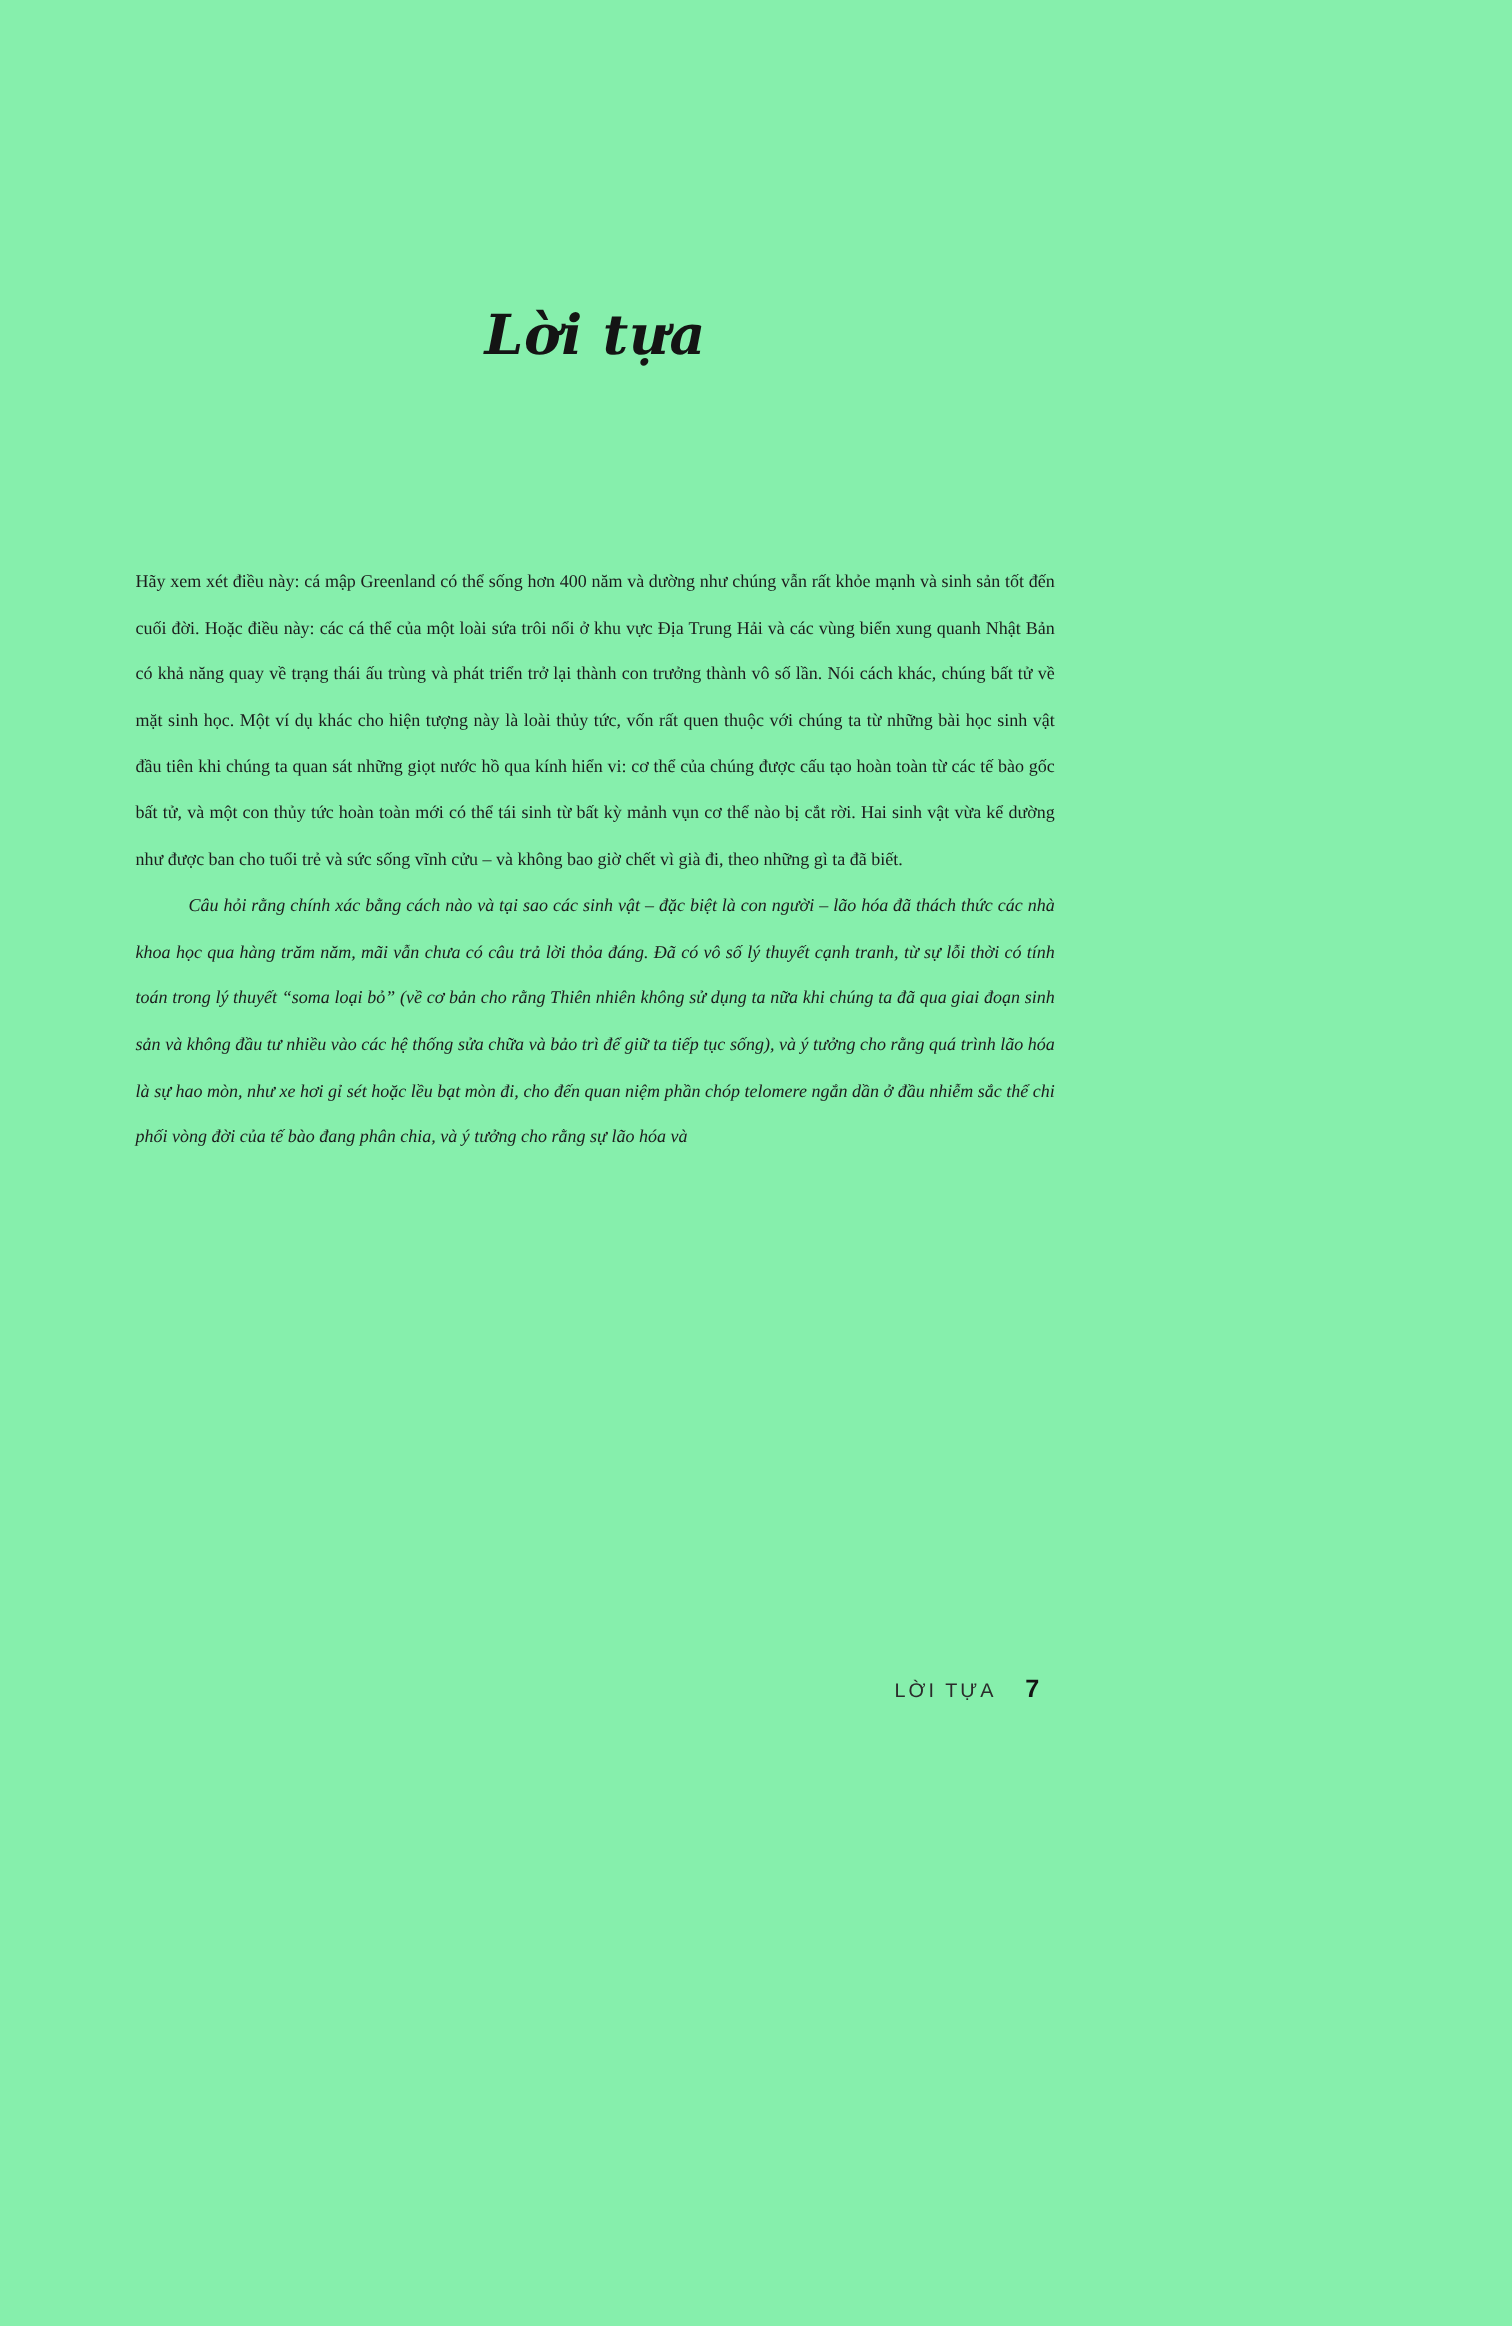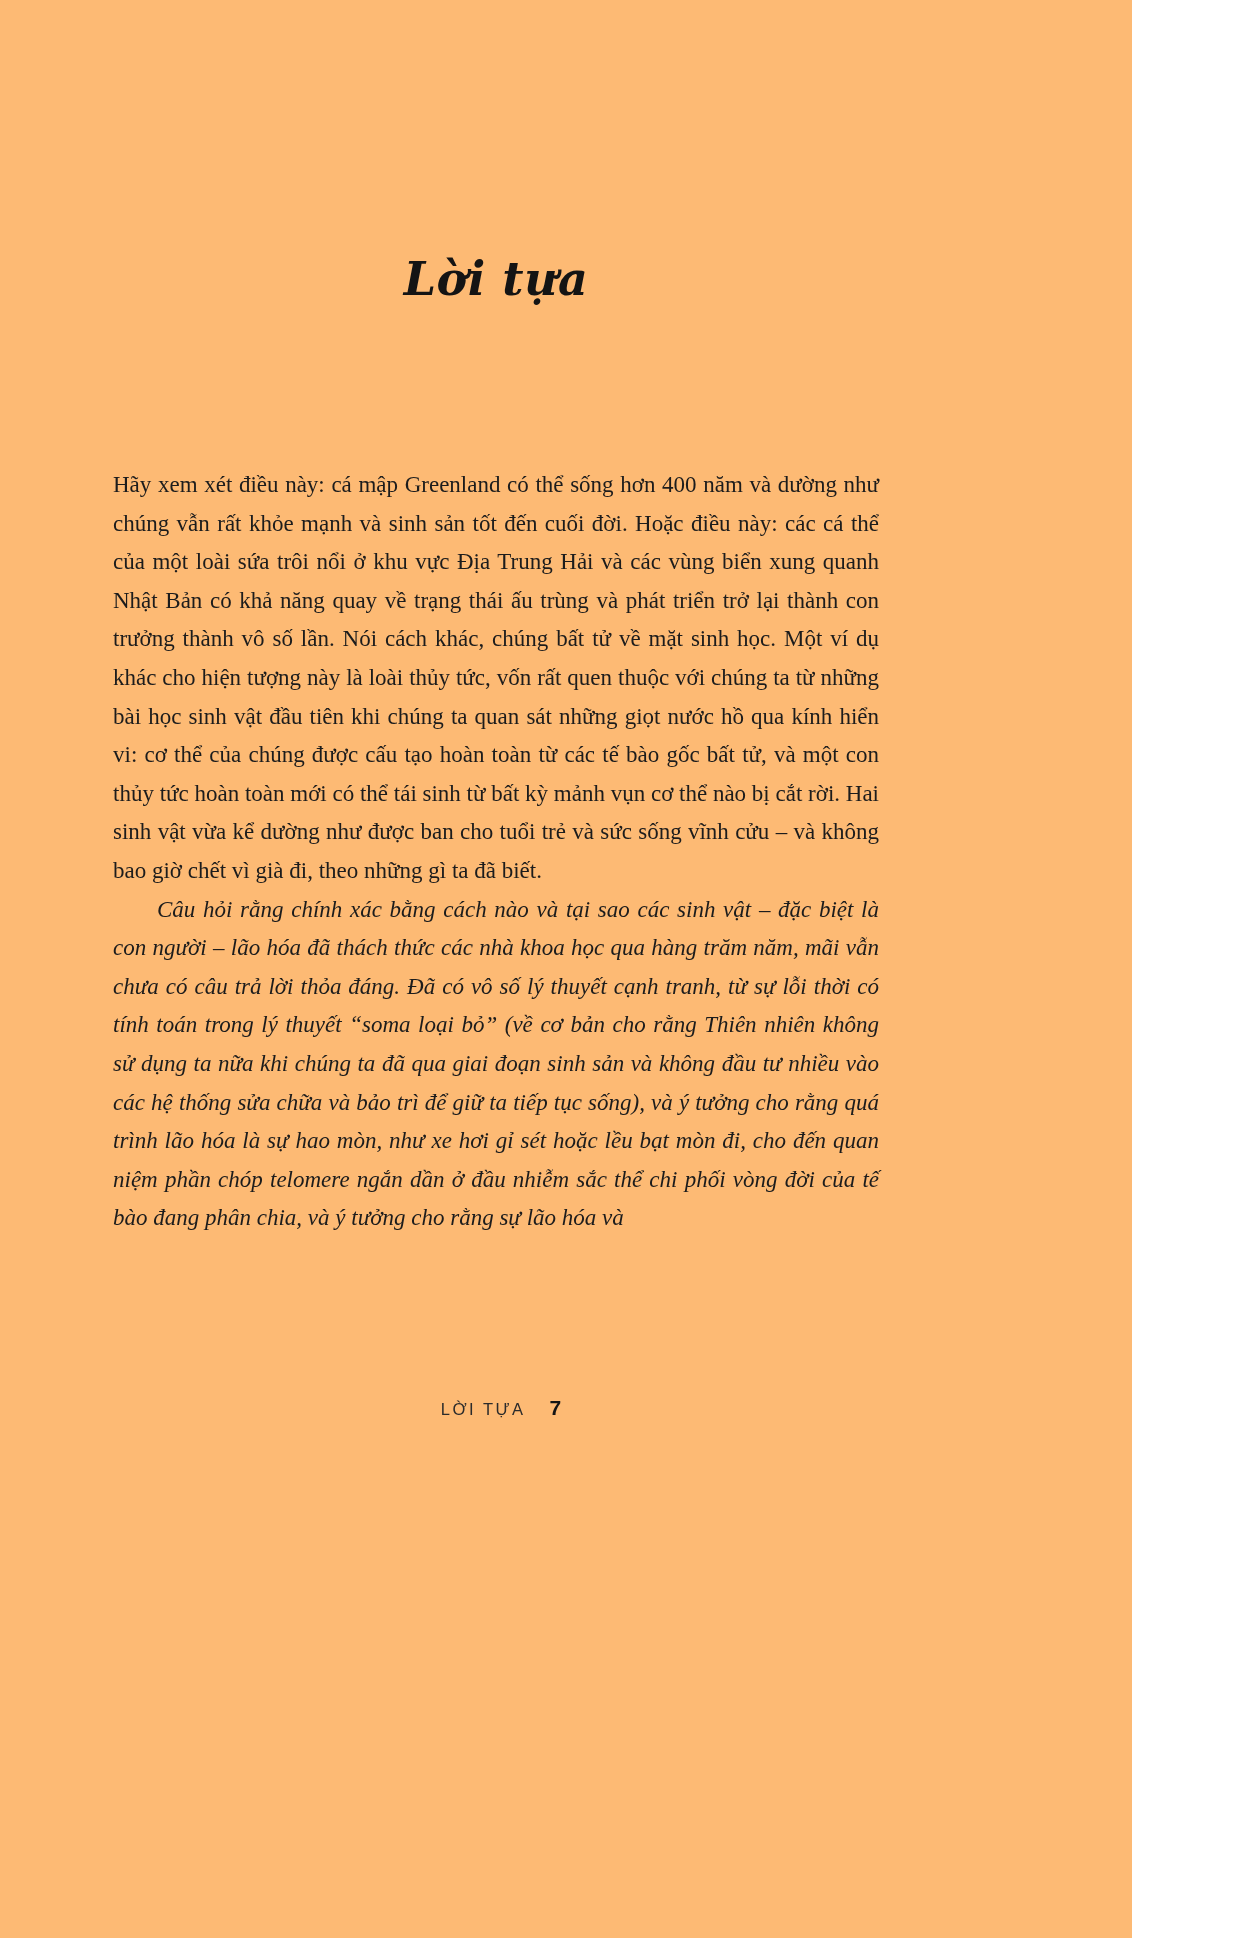--- a/index.html
+++ b/index.html
@@ -2,23 +2,23 @@
 <html><head>
 <meta charset="utf-8">
 <style>
   html, body {
     margin: 0;
     padding: 0;
     background: #ffffff;
   }
   .page {
     position: relative;
-    width: 1132px;
+    width: 1260px;
     height: 1938px;
-    background: #fdba74;
+    background: #86efac;
     overflow: hidden;
     font-family: "Liberation Serif", serif;
     color: #1c1c1c;
   }
   .title {
     position: absolute;
     top: 252px;
     left: 113px;
     width: 766px;
     margin: 0;
@@ -28,38 +28,38 @@
     font-weight: 600;
     font-size: 46px;
     letter-spacing: 0.5px;
     color: #141414;
   }
   .body-text {
     position: absolute;
     top: 466px;
     left: 113px;
     width: 766px;
-    font-size: 23px;
+    font-size: 15px;
     line-height: 38.6px;
     text-align: justify;
     text-justify: inter-word;
   }
   .body-text p {
     margin: 0;
   }
   .body-text p.indented {
     text-indent: 44px;
     font-style: italic;
   }
   .footer {
     position: absolute;
     top: 1396px;
-    left: 118px;
+    left: 100px;
     width: 766px;
-    text-align: center;
+    text-align: right;
     white-space: nowrap;
   }
   .footer-label {
     font-family: "Liberation Sans", sans-serif;
     font-size: 16.5px;
     letter-spacing: 2.5px;
     color: #2b2b2b;
     vertical-align: baseline;
   }
   .footer-page {

